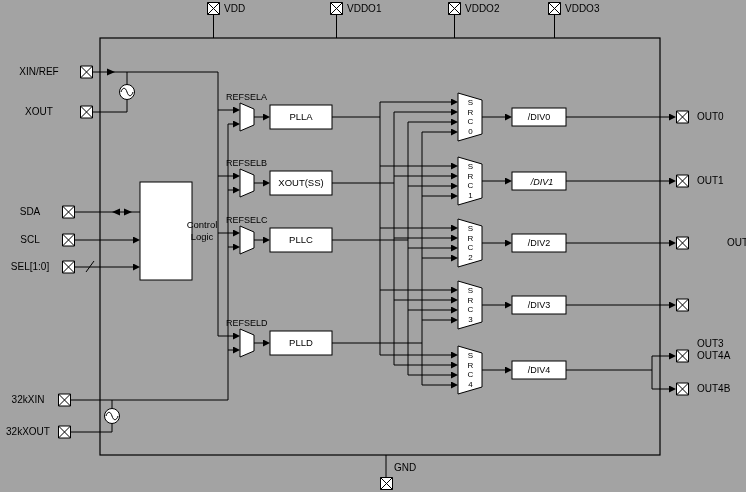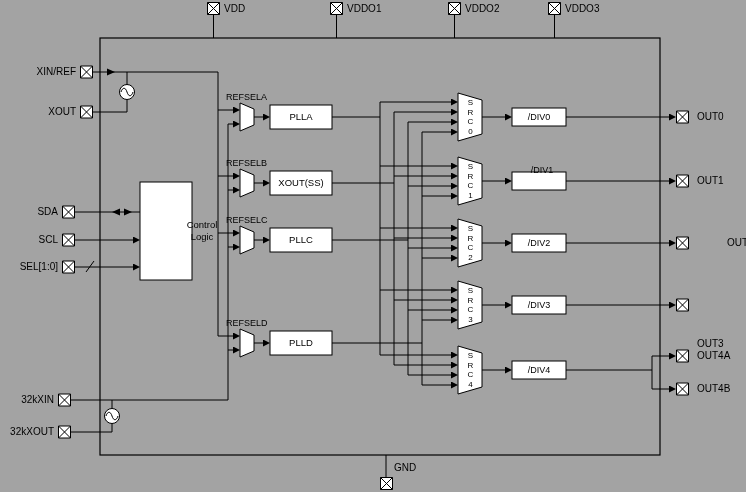--- a/index.html
+++ b/index.html
@@ -8,21 +8,21 @@
   .canvas svg{position:absolute;left:0;top:0;}
   svg line{stroke:#000;stroke-width:1;}
   .frame{fill:none;stroke:#000;stroke-width:1.2;}
   .blk{fill:#fff;stroke:#000;}
   .xbox{fill:#fff;stroke:#000;}
   .ah{fill:#000;stroke:none;}
   .sine{fill:none;stroke:#000;}
   .osc{fill:#fff;stroke:#000;}
   .arr{marker-end:url(#arrow);}
   .lbl{position:absolute;font-size:10px;line-height:13px;white-space:nowrap;color:#000;}
-  .rt{text-align:right;}
+  .rt{text-align:center;}
   .ctr{text-align:center;}
   .s9{font-size:9px;}
   .s95{font-size:9.5px;}
   .ctl{position:absolute;left:140px;top:182px;width:52px;height:98px;display:flex;
        align-items:center;justify-content:center;text-align:center;
        font-size:9.5px;line-height:12px;color:#000;padding-left:36px;}
   .srcl{position:absolute;width:9px;font-size:8px;line-height:9.5px;
         word-break:break-all;text-align:center;color:#000;}
 </style>
 </head>
@@ -219,18 +219,18 @@
 <div class="lbl ctr s95" style="left:270px;top:228px;width:62px;line-height:24px;">PLLC</div>
 <div class="lbl ctr s95" style="left:270px;top:331px;width:62px;line-height:24px;">PLLD</div>
 
 <div class="srcl" style="left:466px;top:98px;">SRC0</div>
 <div class="srcl" style="left:466px;top:162px;">SRC1</div>
 <div class="srcl" style="left:466px;top:224px;">SRC2</div>
 <div class="srcl" style="left:466px;top:286px;">SRC3</div>
 <div class="srcl" style="left:466px;top:351px;">SRC4</div>
 
 <div class="lbl ctr s9" style="left:512px;top:108px;width:54px;line-height:18px;">/DIV0</div>
-<div class="lbl ctr s9" style="left:512px;top:161px;width:60px;line-height:18px;">/DIV1</div>
+<div class="lbl ctr s9" style="left:512px;top:173px;width:60px;line-height:18px;font-style:italic;">/DIV1</div>
 <div class="lbl ctr s9" style="left:512px;top:234px;width:54px;line-height:18px;">/DIV2</div>
 <div class="lbl ctr s9" style="left:512px;top:296px;width:54px;line-height:18px;">/DIV3</div>
 <div class="lbl ctr s9" style="left:512px;top:361px;width:54px;line-height:18px;">/DIV4</div>
 
 </div>
 
 </body></html>

